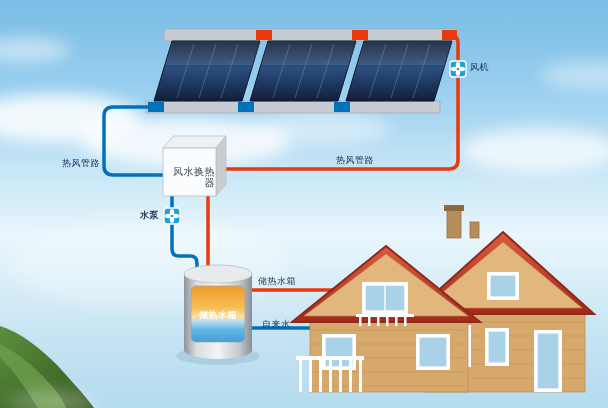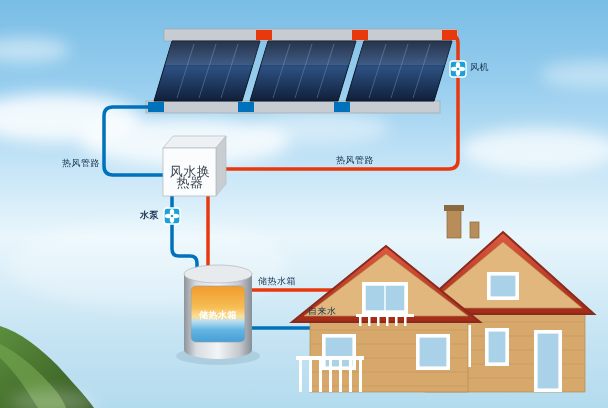--- a/index.html
+++ b/index.html
@@ -5,21 +5,21 @@
   html,body{margin:0;padding:0;background:#dfeefa;font-family:"Liberation Sans",sans-serif;}
   .stage{
     position:relative;width:608px;height:408px;overflow:hidden;
     background:linear-gradient(180deg,#79bde5 0%,#96cdee 20%,#c8e6f7 42%,#e9f6fc 58%,#c6e4f3 82%,#b3dbee 100%);
   }
   .stage svg{position:absolute;left:0;top:0;}
   .lbl{
     position:absolute;font-size:9px;line-height:11px;color:#16324f;
     white-space:nowrap;letter-spacing:.5px;
   }
-  .lbl.on-box{color:#3a4450;width:50px;text-align:center;white-space:normal;font-size:13px;}
+  .lbl.on-box{color:#3a4450;width:50px;text-align:right;white-space:normal;font-size:10px;}
   .lbl.on-tank{color:#ffffff;width:46px;text-align:center;font-weight:bold;}
 </style>
 </head>
 <body>
 
 <div class="stage">
 
 <svg width="608" height="408" viewBox="0 0 608 408">
   <defs>
     <filter id="f-blur" x="-60%" y="-60%" width="220%" height="220%">
@@ -232,15 +232,15 @@
   </g>
 </svg>
 
 <div class="lbl" style="left:470px;top:62px;">风机</div>
 <div class="lbl" style="left:336px;top:155px;">热风管路</div>
 <div class="lbl" style="left:62px;top:158px;">热风管路</div>
 <div class="lbl on-box" style="left:165px;top:166px;">风水换热器</div>
 <div class="lbl" style="left:140px;top:210px;font-weight:bold;">水泵</div>
 <div class="lbl on-tank" style="left:195px;top:310px;">储热水箱</div>
 <div class="lbl" style="left:258px;top:276px;">储热水箱</div>
-<div class="lbl" style="left:262px;top:306px;margin-left:46px;">自来水</div>
+<div class="lbl" style="left:262px;top:319px;">自来水</div>
 
 </div>
 
 </body></html>

